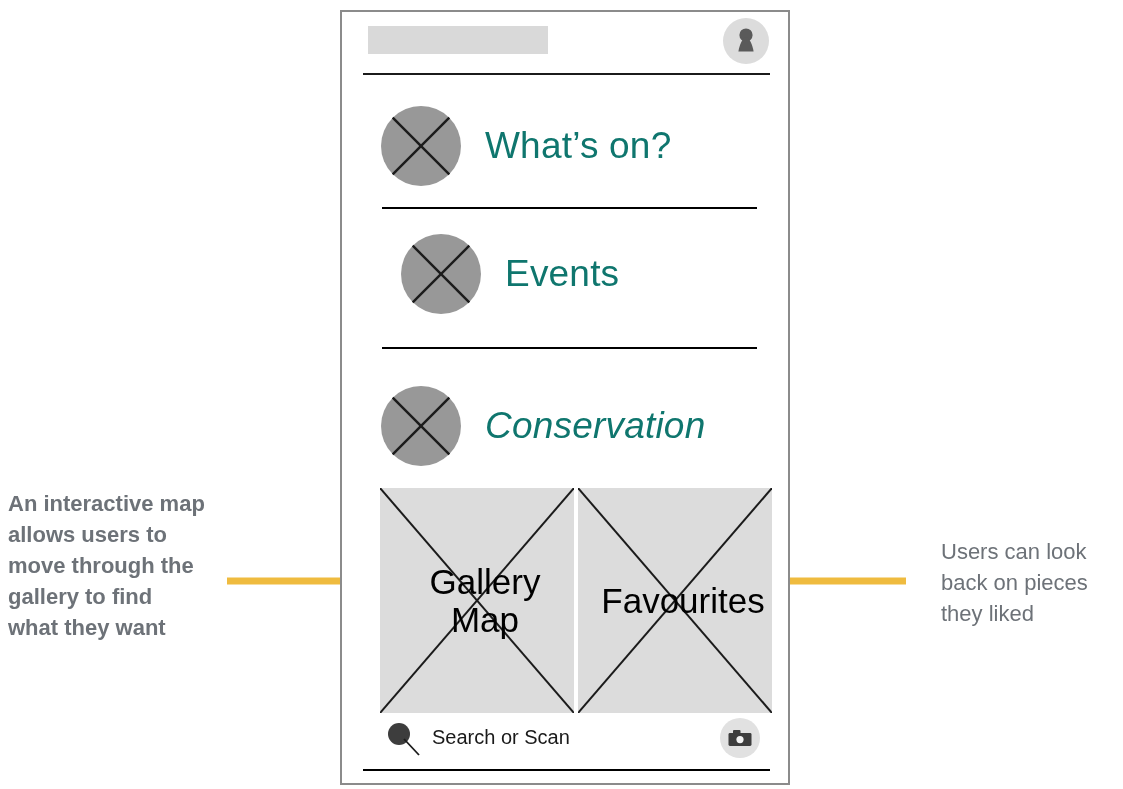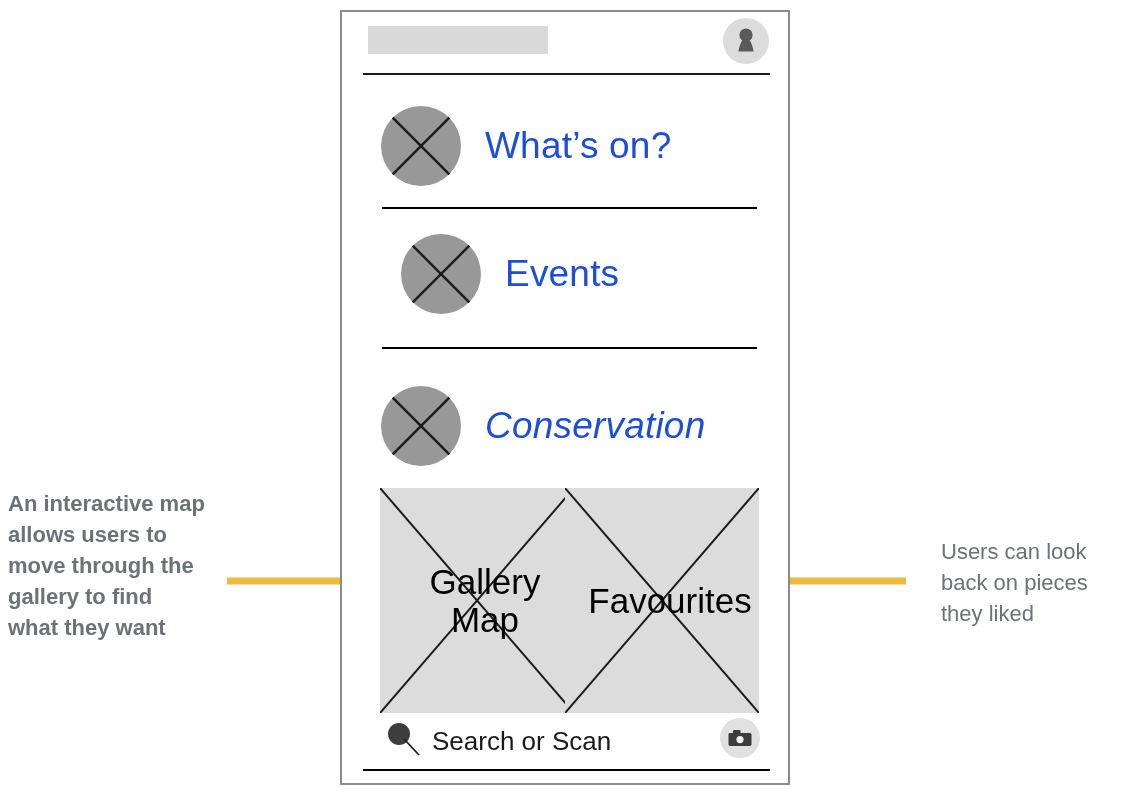--- a/index.html
+++ b/index.html
@@ -81,21 +81,21 @@
   .row-icon {
     margin-left: 39px;
     width: 80px;
     height: 80px;
     flex: none;
     position: relative;
   }
   .row-label {
     margin-left: 24px;
     font-size: 37px;
-    color: #1d4ed8;
+    color: #0f766e;
     letter-spacing: 0.2px;
     white-space: nowrap;
   }
   .row-divider {
     position: absolute;
     left: 40px;
     width: 375px;
     height: 0;
     border-top: 2.5px solid #000000;
   }
@@ -115,21 +115,21 @@
     top: 0;
     width: 178px;
     height: 225px;
     background: #dcdcdc;
     display: flex;
     align-items: center;
     justify-content: center;
     padding-left: 16px;
   }
   #tile-gallery-map { left: 38px; }
-  #tile-favourites  { left: 223px; align-items: center; }
+  #tile-favourites  { left: 236px; align-items: center; }
   .tile-cross {
     position: absolute;
     left: 0; top: 0;
     width: 100%; height: 100%;
   }
   .tile-label {
     position: relative;
     z-index: 2;
     font-size: 35px;
     color: #000000;
@@ -150,21 +150,21 @@
     position: absolute;
     left: 44px;
     top: 8px;
     width: 36px;
     height: 36px;
   }
   #search-placeholder {
     position: absolute;
     left: 90px;
     top: 13px;
-    font-size: 26px;
+    font-size: 20px;
     color: #1a1a1a;
   }
   #camera-button {
     position: absolute;
     right: 28px;
     top: 5px;
     width: 40px;
     height: 40px;
     border-radius: 50%;
     background: #e1e1e1;

